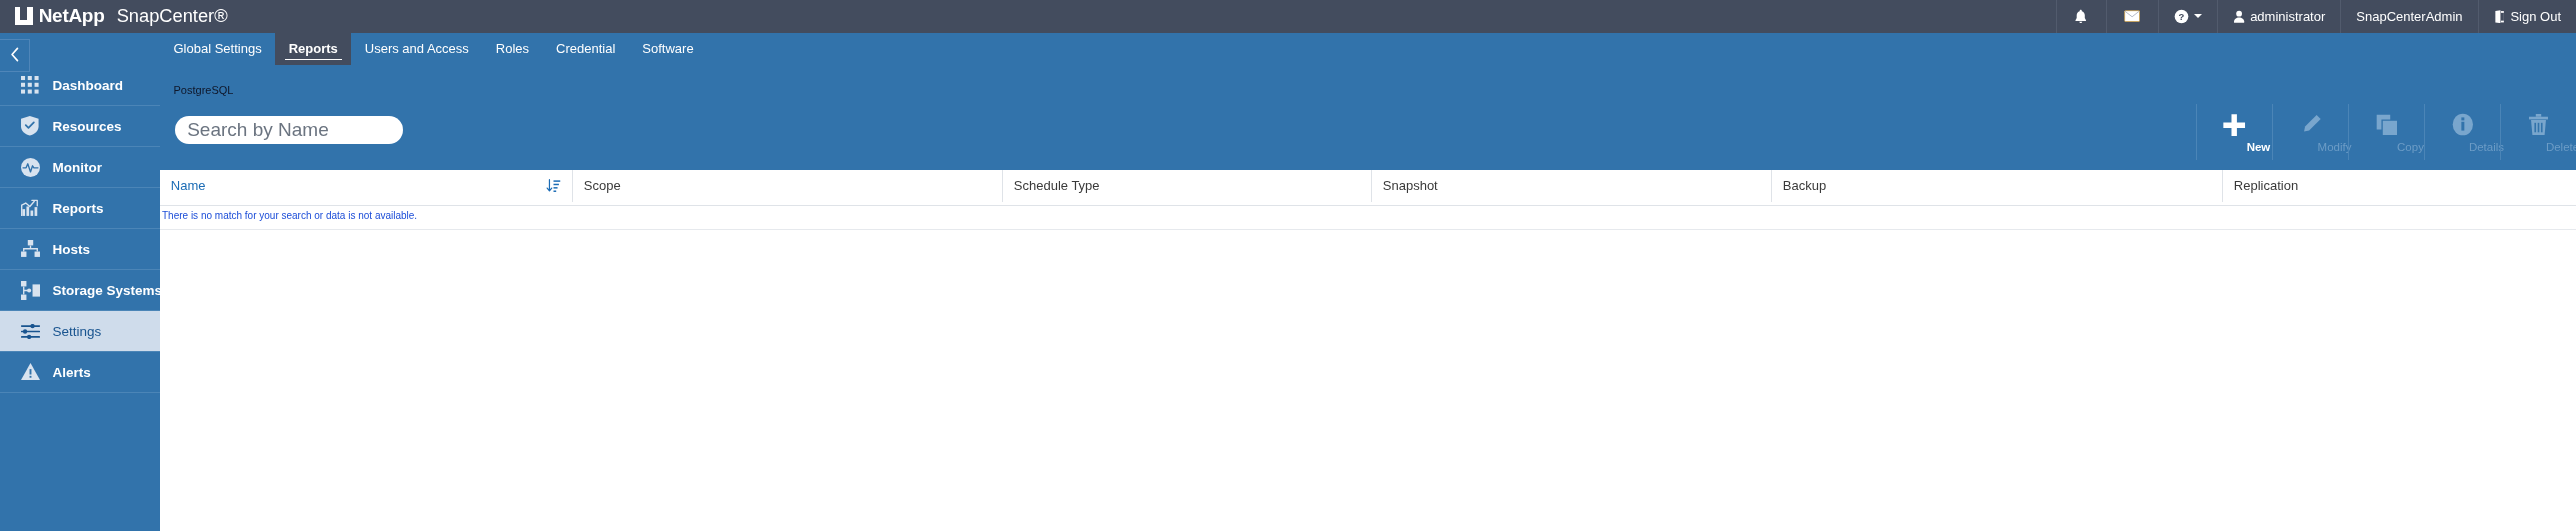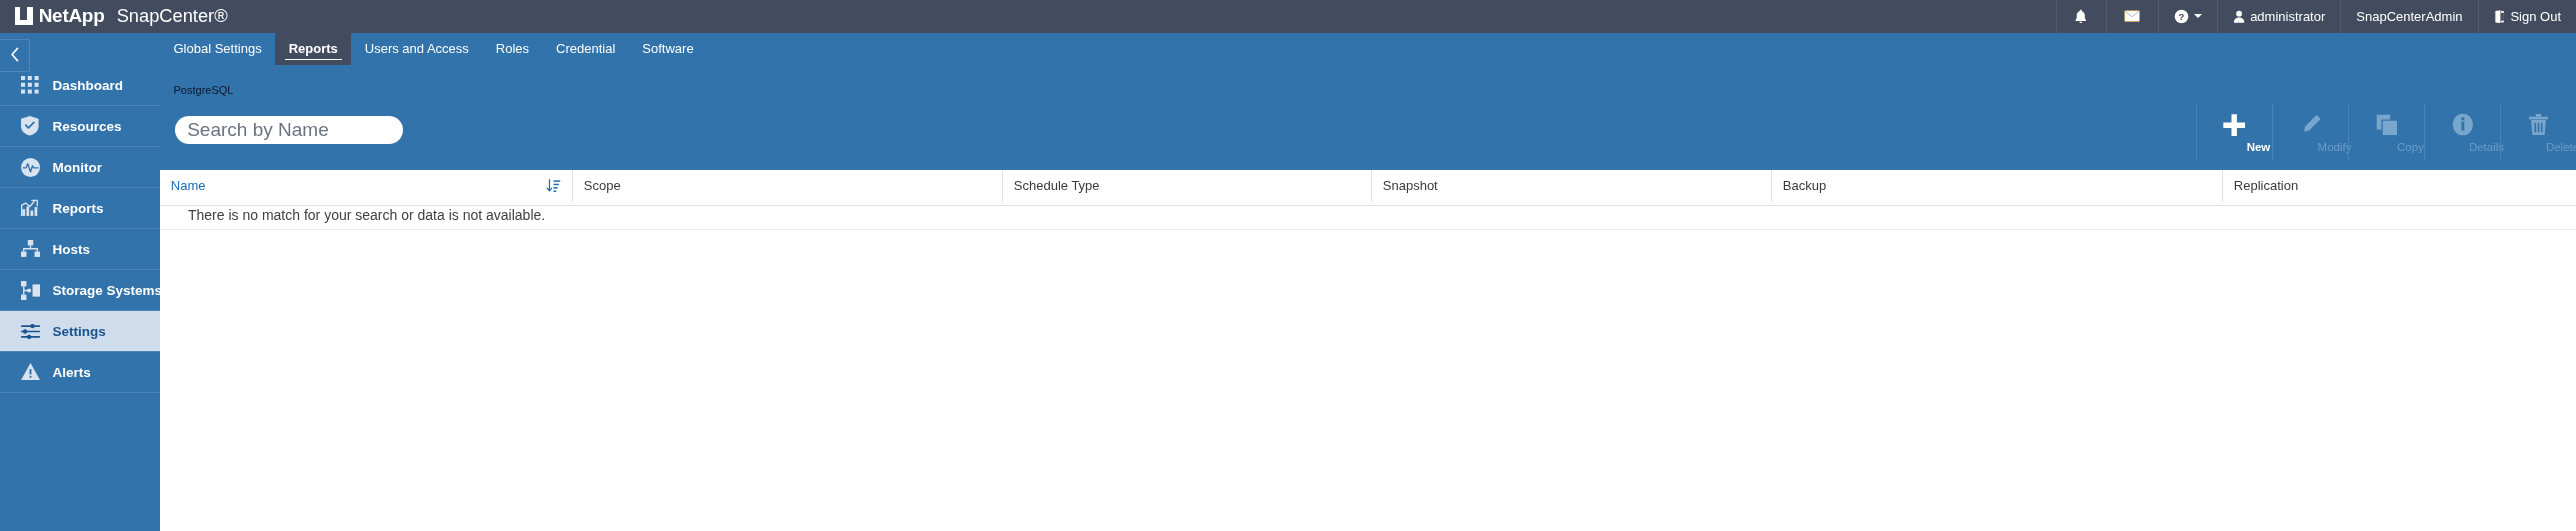--- a/index.html
+++ b/index.html
@@ -75,21 +75,21 @@
     cursor: pointer;
   }
   .nav-item .ico {
     width: 26px; height: 23px; flex: none;
     display: flex; align-items: center; justify-content: center;
     margin-right: 9.5px;
   }
   .nav-item.active {
     background: #cfdceb; color: #19548f;
   }
-  .nav-item.active .lbl { color: #19548f; font-weight: bold; }
+  .nav-item.active .lbl { color: #19548f; font-weight: normal; }
   .nav-label { white-space: nowrap; }
 
   
   .main {
     position: absolute; left: 160px; top: 32.5px;
     width: 2416px; height: 499px; background: #ffffff;
   }
   .blue-panel {
     position: absolute; left: 0; top: 0; width: 2416px; height: 137px;
     background: #3273ab;
@@ -158,22 +158,22 @@
     border-left: 0.7px solid #dfe3e8;
     white-space: nowrap;
   }
   .th:first-child { border-left: none; }
   .th.sorted { color: #1b6cb5; }
   .sort-ico {
     position: absolute; left: 386px; top: 9.5px; width: 15px; height: 13.5px;
   }
   .empty-row {
     position: absolute; left: 0; top: 169px; width: 2416px; height: 28.4px;
-    display: flex; align-items: center; padding-left: 28px;
-    font-size: 14px; color: #404040;
+    display: flex; align-items: center; padding-left: 2px;
+    font-size: 10px; color: #1d4ed8;
     border-bottom: 0.7px solid #e6e9ed;
   }
 </style>
 </head>
 <body>
 
 <div class="topbar">
   <div class="brand">
     <div class="netapp-logo-mark"></div>
     <span class="netapp-word">NetApp</span>

